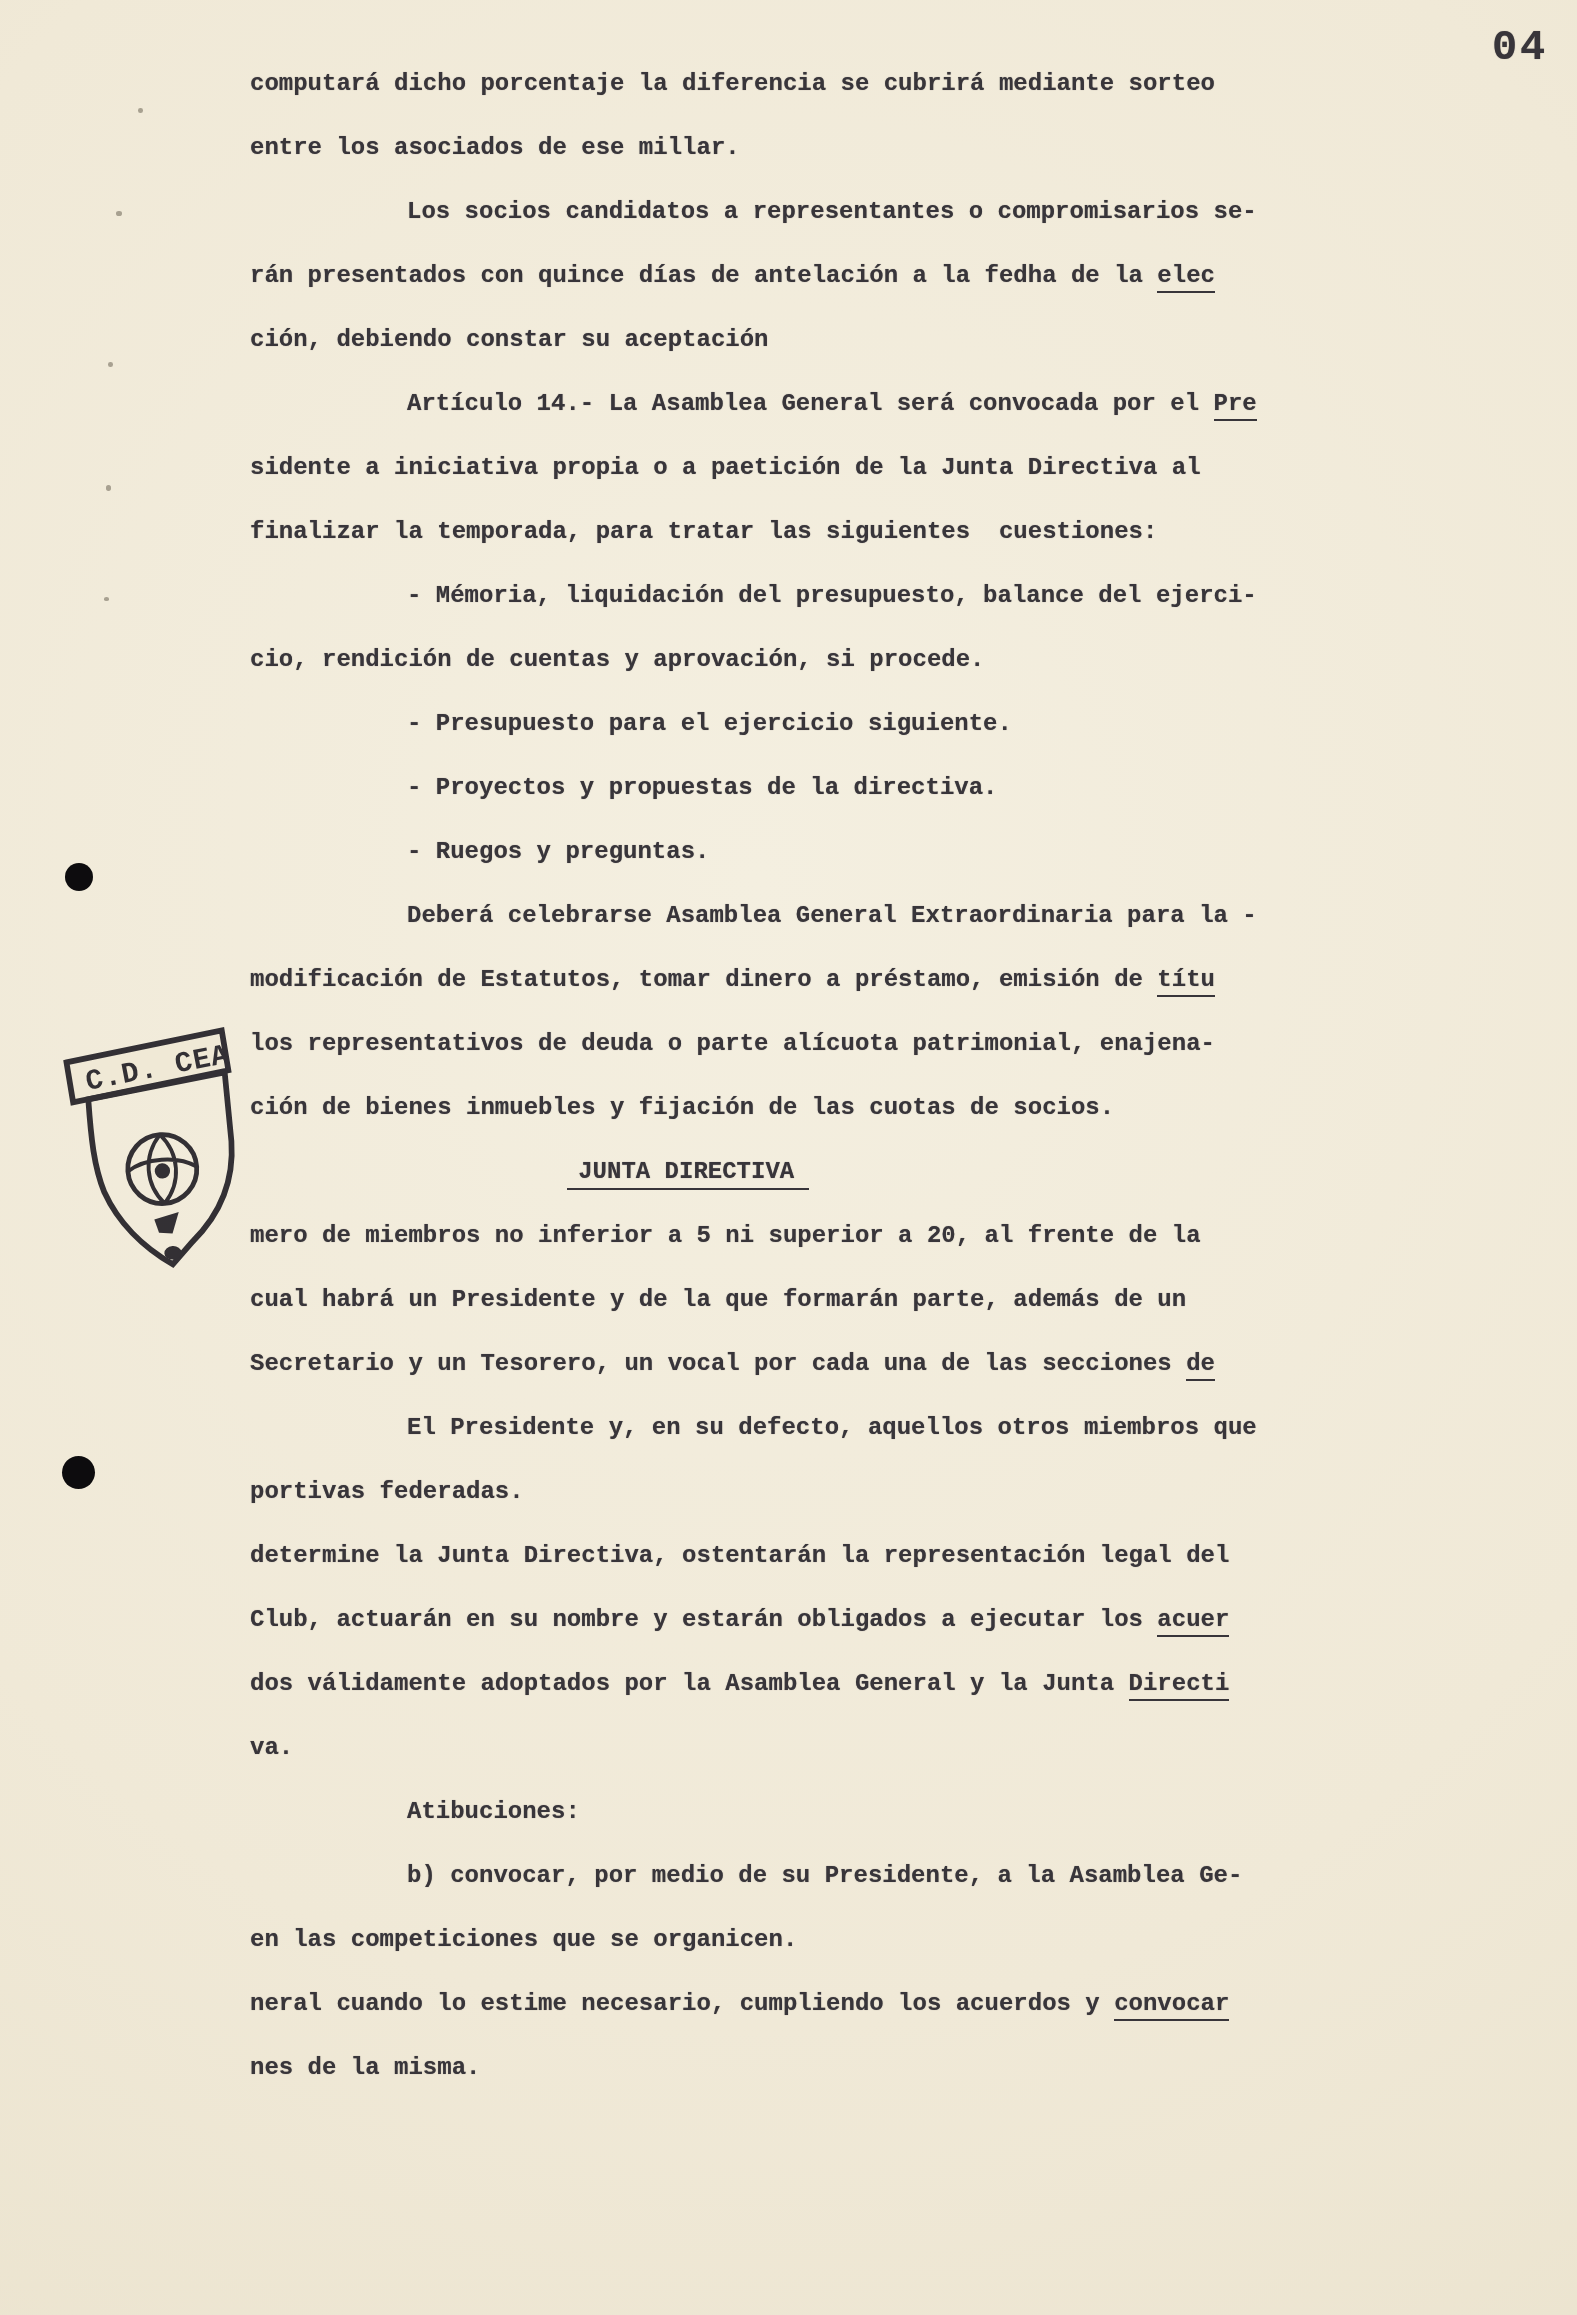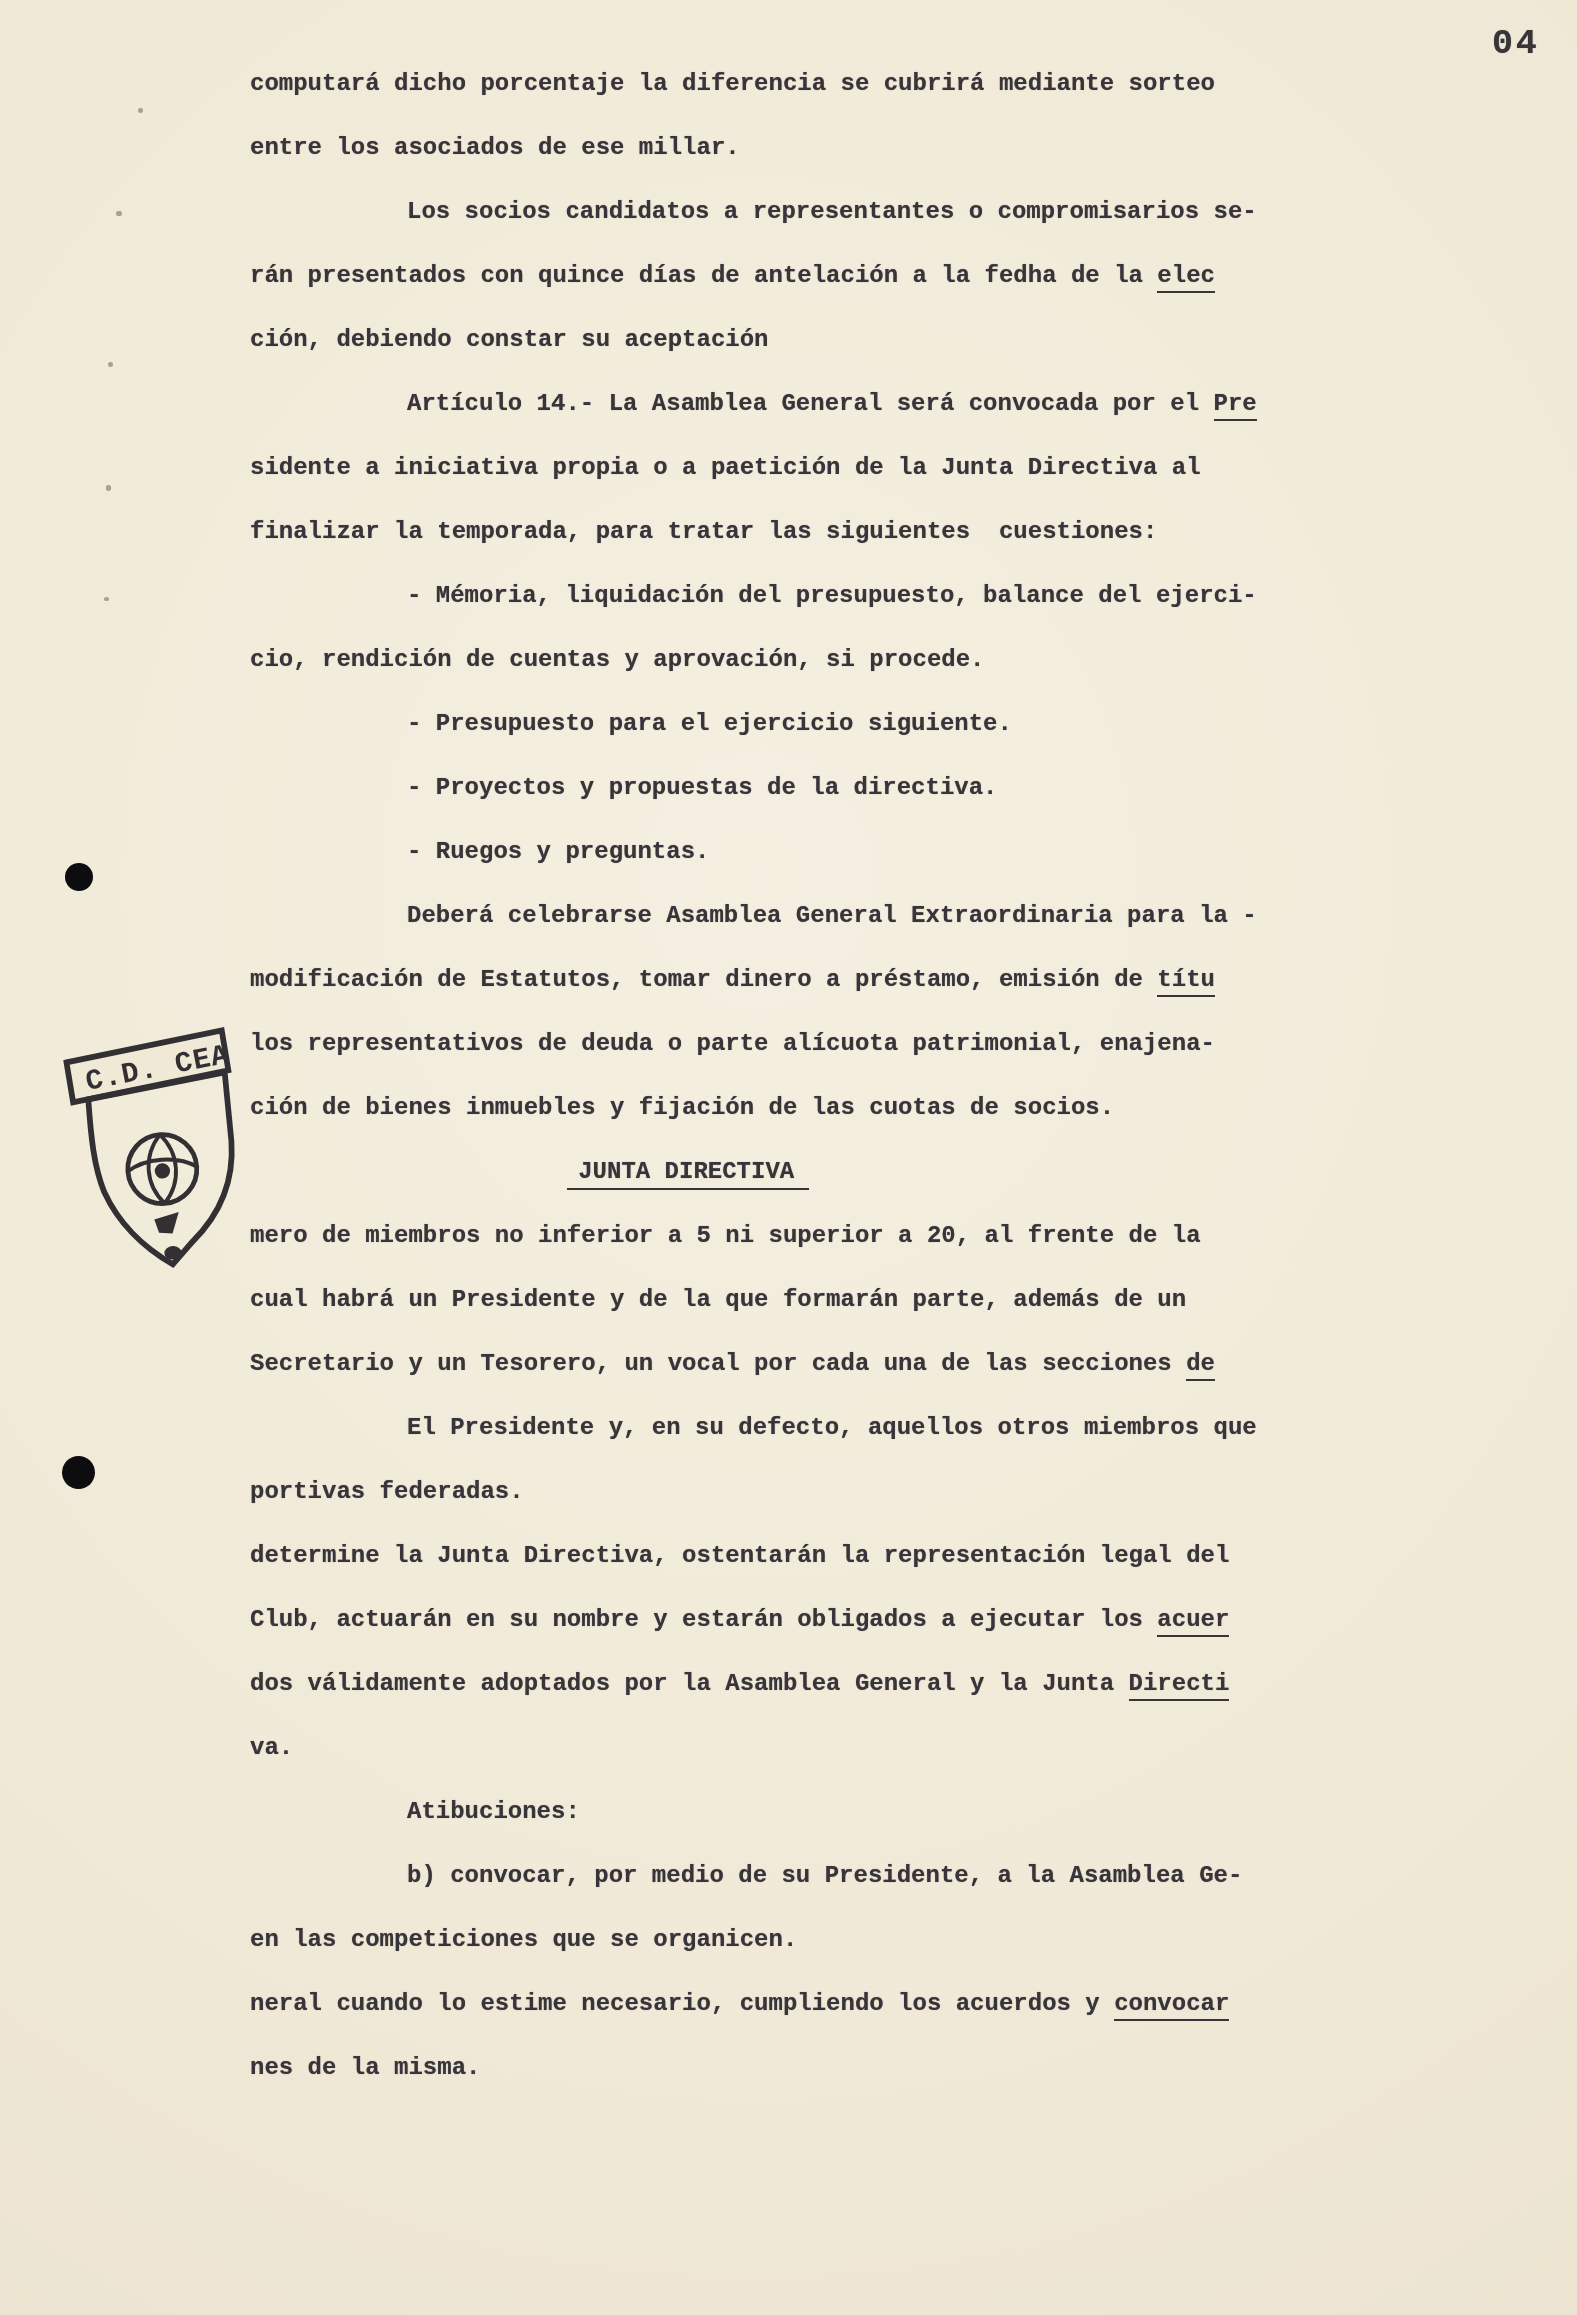--- a/index.html
+++ b/index.html
@@ -8,21 +8,21 @@
     position: relative;
     overflow: hidden;
     background: radial-gradient(ellipse 120% 90% at 48% 38%, #f4efe0 0%, #f0e9d7 55%, #e9e1cb 100%);
     font-family: "Liberation Mono", "DejaVu Sans Mono", monospace;
     color: #38353a;
   }
   .page-number {
     position: absolute;
     top: 24px;
     left: 1492px;
-    font-size: 35px;
+    font-size: 42px;
     font-weight: 700;
     letter-spacing: 2.8px;
     text-shadow: 0 0 0.9px rgba(45,42,48,.5);
   }
   .text-block {
     position: absolute;
     left: 250px;
     top: 52px;
     width: 1314px;
   }

